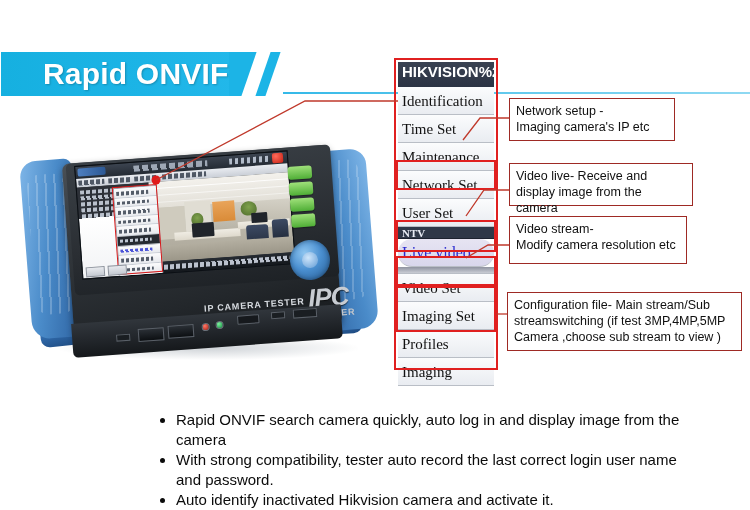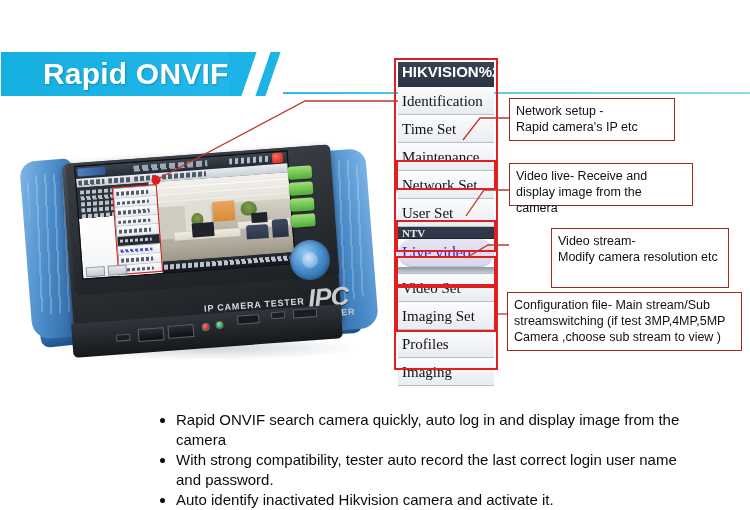--- a/index.html
+++ b/index.html
@@ -588,29 +588,29 @@
 
   <path d="M466,216 L484,190 L509,190" stroke="#c0392b" stroke-width="1.3" fill="none"></path>
 
   <path d="M466,258 L488,245 L509,245" stroke="#c0392b" stroke-width="1.3" fill="none"></path>
 
   <path d="M496,314 L508,314" stroke="#c0392b" stroke-width="1.3" fill="none"></path>
 </svg>
 
 <div class="callout" style="left:509px; top:98px; width:166px; height:43px;">
   <div>Network setup -</div>
-  <div>Rapid camera's  IP etc</div>
+  <div>Imaging camera's  IP etc</div>
 </div>
 
 <div class="callout" style="left:509px; top:163px; width:184px; height:43px;">
   <div>Video live- Receive and</div>
   <div>display image from the camera</div>
 </div>
 
-<div class="callout" style="left:509px; top:228px; width:178px; height:60px;margin-left:42px;">
+<div class="callout" style="left:509px; top:216px; width:178px; height:48px;">
   <div>Video stream-</div>
   <div>Modify camera resolution etc</div>
 </div>
 
 <div class="callout" style="left:507px; top:292px; width:235px; height:59px;">
   <div>Configuration file- Main stream/Sub</div>
   <div>streamswitching (if test 3MP,4MP,5MP</div>
   <div>Camera  ,choose sub stream to view )</div>
 </div>
 

